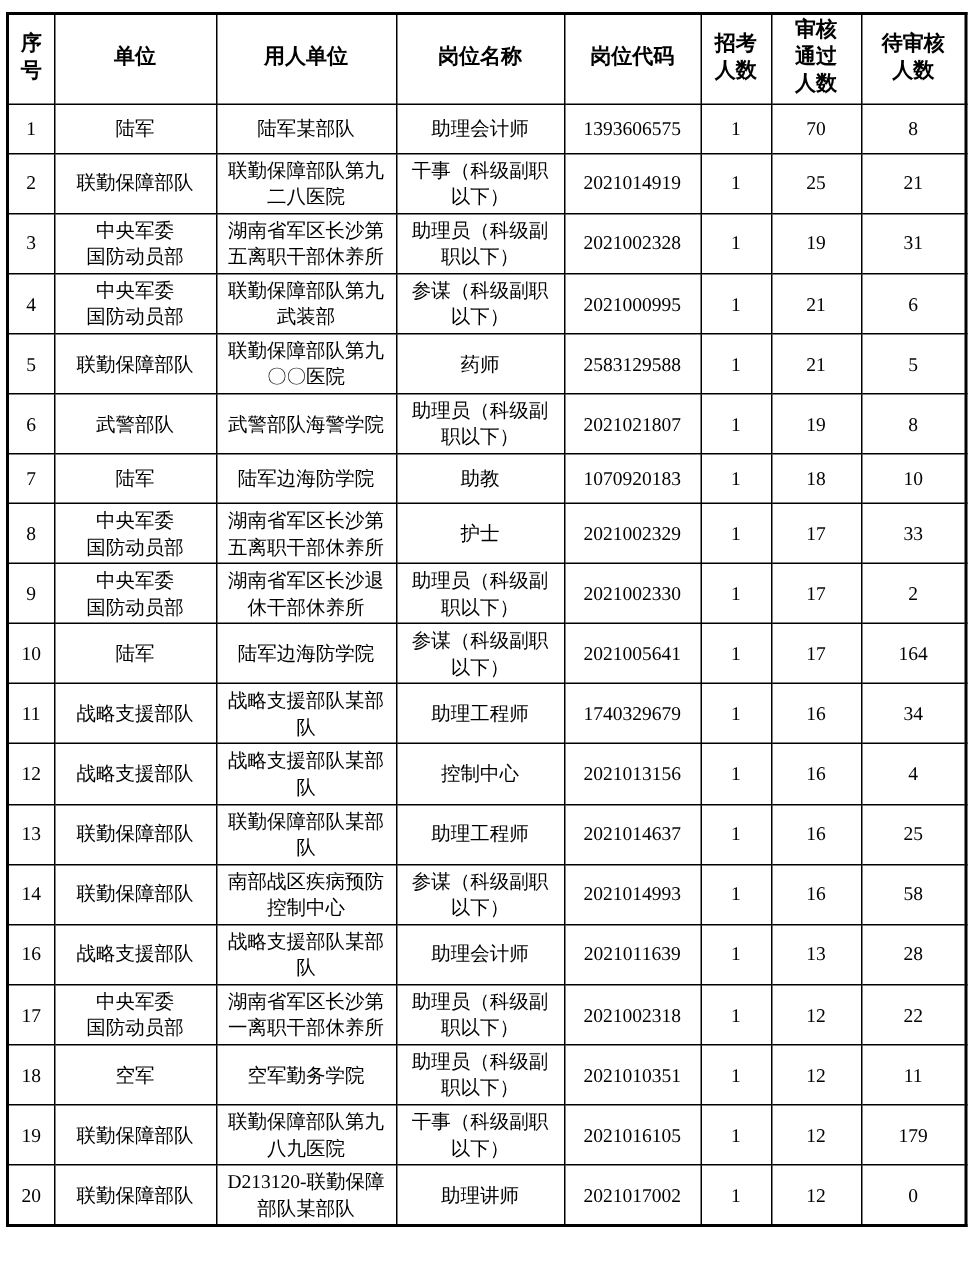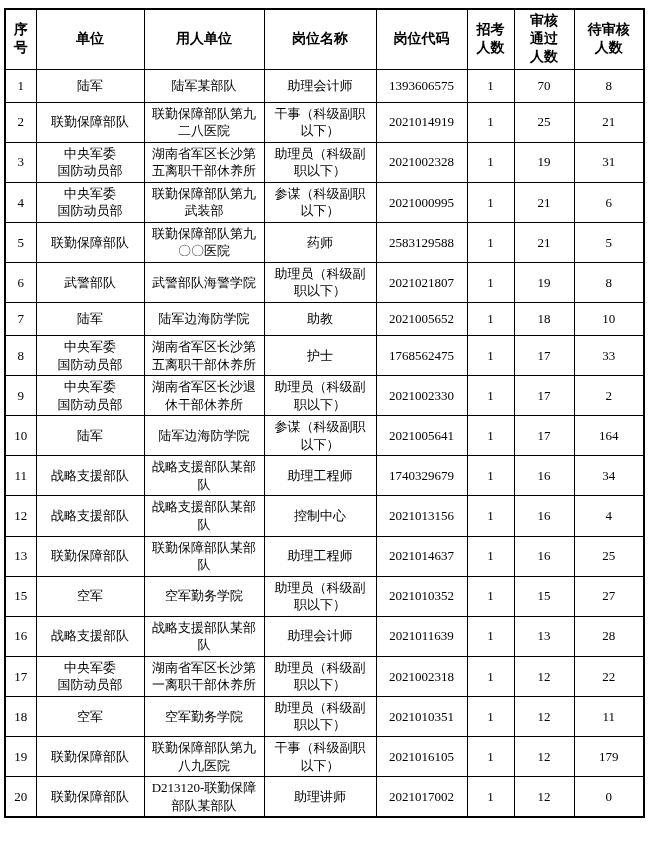--- a/index.html
+++ b/index.html
@@ -158,33 +158,33 @@
           <td>2021021807</td>
           <td>1</td>
           <td>19</td>
           <td>8</td>
         </tr>
         <tr>
           <td>7</td>
           <td>陆军</td>
           <td>陆军边海防学院</td>
           <td>助教</td>
-          <td>2021005652</td>
+          <td>1070920183</td>
           <td>1</td>
           <td>18</td>
           <td>10</td>
         </tr>
         <tr>
           <td>8</td>
           <td>中央军委
 国防动员部</td>
           <td>湖南省军区长沙第
 五离职干部休养所</td>
           <td>护士</td>
-          <td>1768562475</td>
+          <td>2021002329</td>
           <td>1</td>
           <td>17</td>
           <td>33</td>
         </tr>
         <tr>
           <td>9</td>
           <td>中央军委
 国防动员部</td>
           <td>湖南省军区长沙退
 休干部休养所</td>
@@ -233,29 +233,30 @@
           <td>联勤保障部队</td>
           <td>联勤保障部队某部
 队</td>
           <td>助理工程师</td>
           <td>2021014637</td>
           <td>1</td>
           <td>16</td>
           <td>25</td>
         </tr>
         <tr>
-          <td>15</td>
-          <td>空军</td>
-          <td>空军勤务学院</td>
-          <td>助理员（科级副
-职以下）</td>
-          <td>2021010352</td>
-          <td>1</td>
-          <td>15</td>
-          <td>27</td>
+          <td>14</td>
+          <td>联勤保障部队</td>
+          <td>南部战区疾病预防
+控制中心</td>
+          <td>参谋（科级副职
+以下）</td>
+          <td>2021014993</td>
+          <td>1</td>
+          <td>16</td>
+          <td>58</td>
         </tr>
         <tr>
           <td>16</td>
           <td>战略支援部队</td>
           <td>战略支援部队某部
 队</td>
           <td>助理会计师</td>
           <td>2021011639</td>
           <td>1</td>
           <td>13</td>

